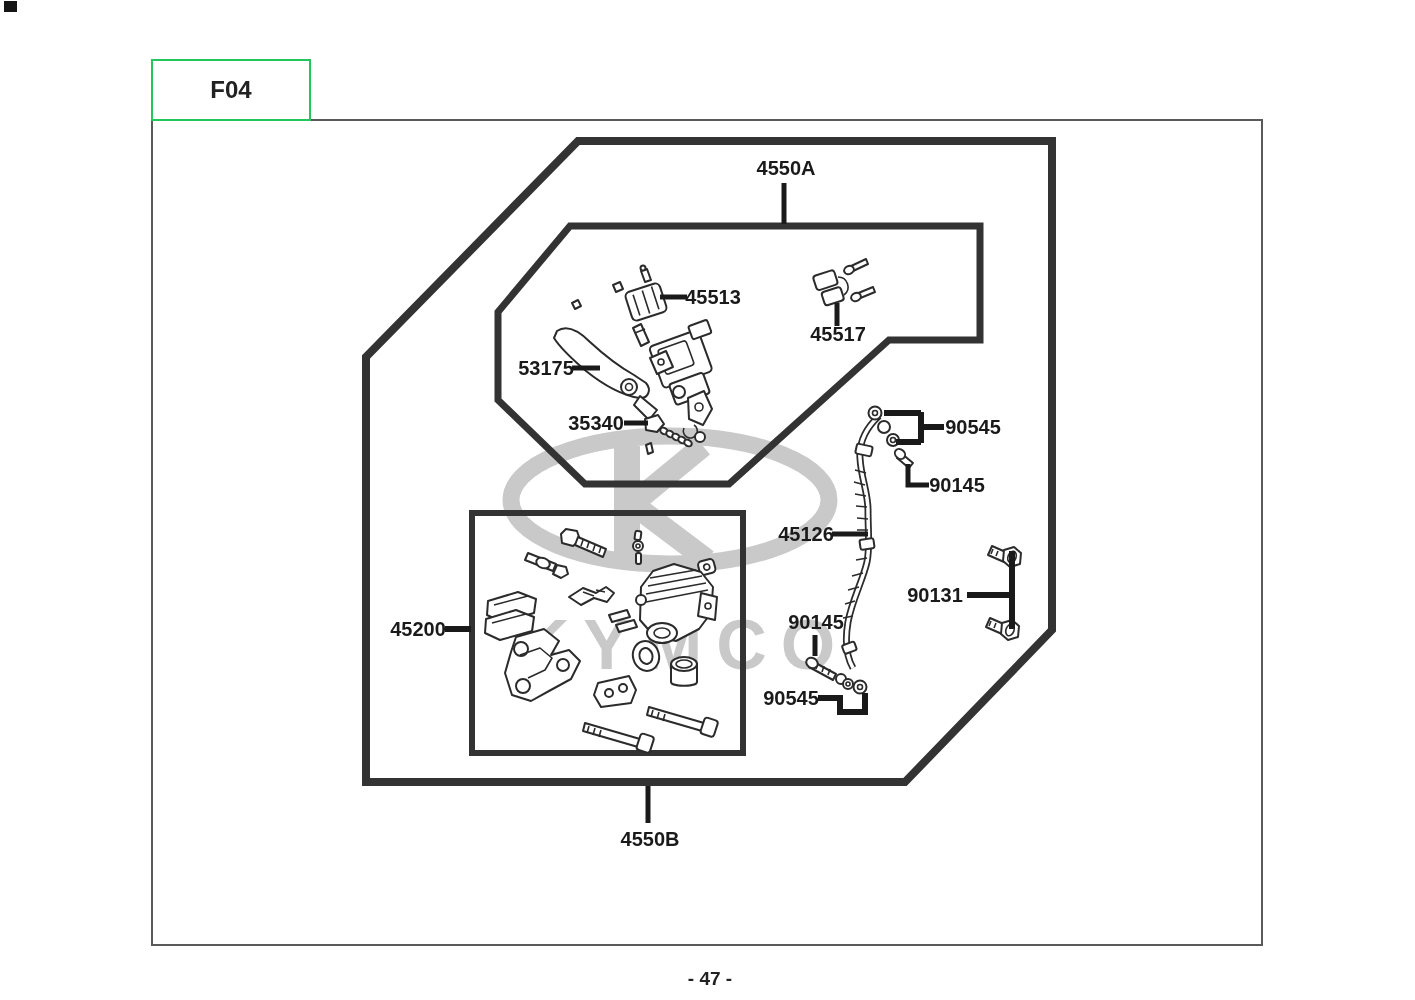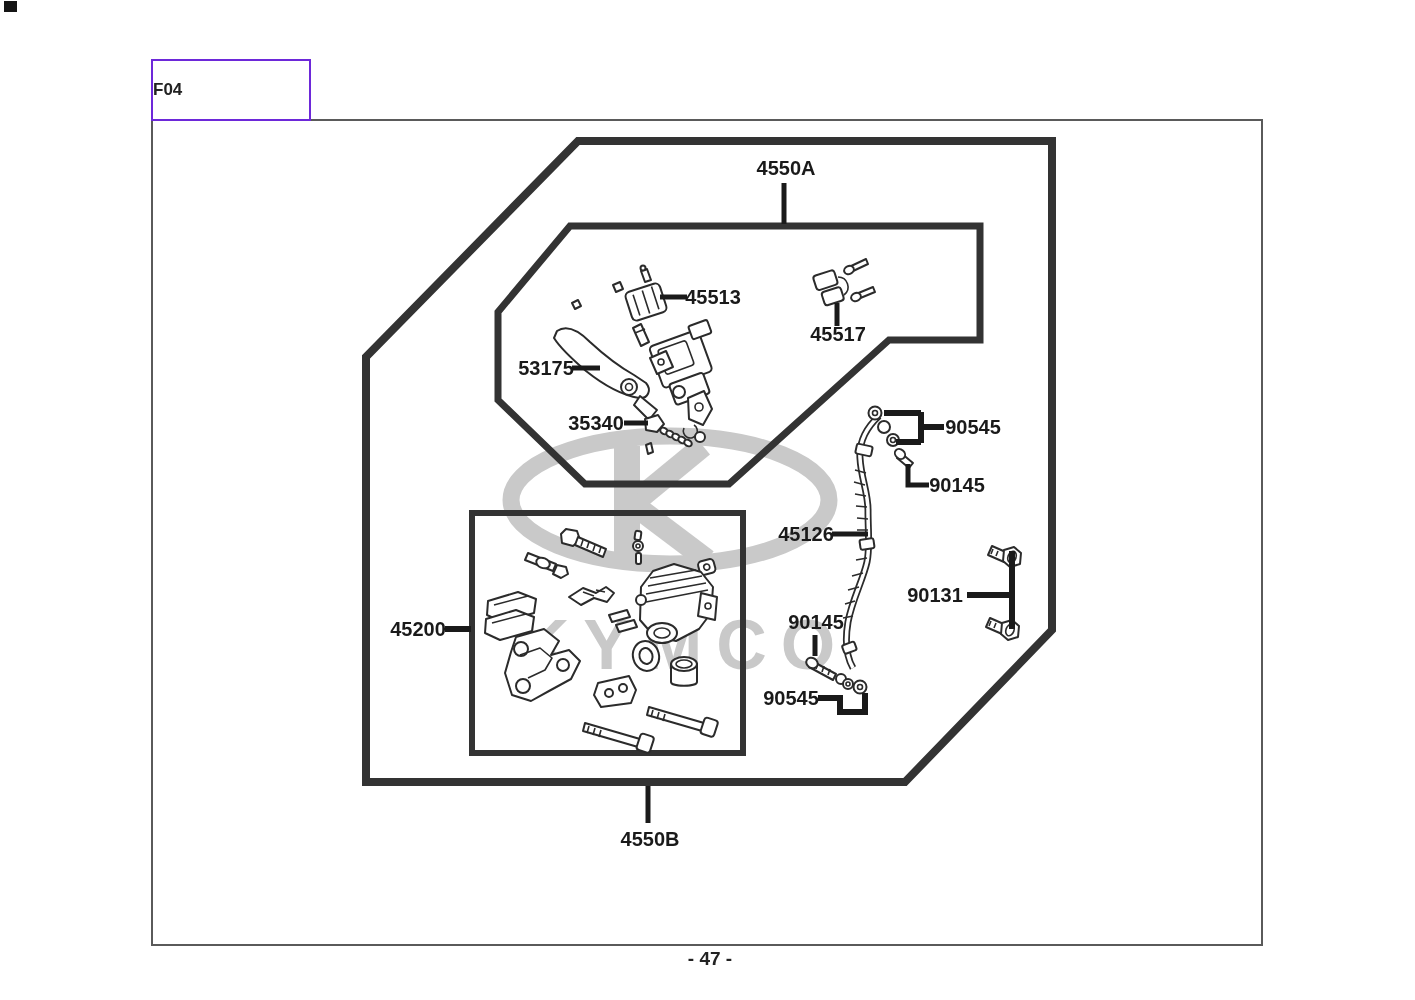--- a/index.html
+++ b/index.html
@@ -1,22 +1,22 @@
 <!DOCTYPE html>
 <html style="--line: #333333; --label: #1a1a1a; --watermark: #c9c9c9;"><head>
 <meta charset="utf-8">
 <style>
   html,body{margin:0;padding:0;background:#ffffff;}
   body{font-family:"Liberation Sans",sans-serif;}
   .stage{position:relative;width:1415px;height:1000px;background:#fff;overflow:hidden;}
   .corner-mark{position:absolute;left:4px;top:1px;width:13px;height:11px;background:#151515;}
   .frame{position:absolute;left:151px;top:119px;width:1112px;height:827px;border:2px solid #5a5a5a;box-sizing:border-box;}
-  .code-box{position:absolute;left:151px;top:59px;width:160px;height:62px;border:2px solid #6d28d9;box-sizing:border-box;background:#fff;display:flex;align-items:center;justify-content:flex-start;font-weight:bold;font-size:17px;color:#222;}
+  .code-box{position:absolute;left:151px;top:59px;width:160px;height:62px;border:2px solid #22c55e;box-sizing:border-box;background:#fff;display:flex;align-items:center;justify-content:center;font-weight:bold;font-size:24px;color:#222;}
   .page-title{position:absolute;left:360px;top:59px;height:60px;display:flex;align-items:center;font-weight:bold;font-size:24px;color:#222;letter-spacing:0.5px;}
-  .page-number{position:absolute;left:630px;top:948px;width:160px;text-align:center;font-weight:bold;font-size:19px;color:#222;}
+  .page-number{position:absolute;left:630px;top:968px;width:160px;text-align:center;font-weight:bold;font-size:19px;color:#222;}
   svg.diagram{position:absolute;left:0;top:0;}
   
   .outer{fill:none;stroke:var(--line,#333);stroke-width:8;stroke-linejoin:miter;}
   .inner{fill:none;stroke:var(--line,#333);stroke-width:7;stroke-linejoin:miter;}
   .pbox{fill:none;stroke:var(--line,#333);stroke-width:6;}
   .lead{stroke:var(--label,#1a1a1a);stroke-width:5;fill:none;}
   .lead6{stroke:var(--label,#1a1a1a);stroke-width:6;fill:none;}
   text.lbl{font-family:"Liberation Sans",sans-serif;font-weight:bold;font-size:20px;fill:var(--label,#1a1a1a);text-anchor:middle;}
   .part{fill:#ffffff;stroke:#2b2b2b;stroke-width:2;stroke-linejoin:round;}
   .partline{fill:none;stroke:#2b2b2b;stroke-width:1.6;stroke-linejoin:round;}

